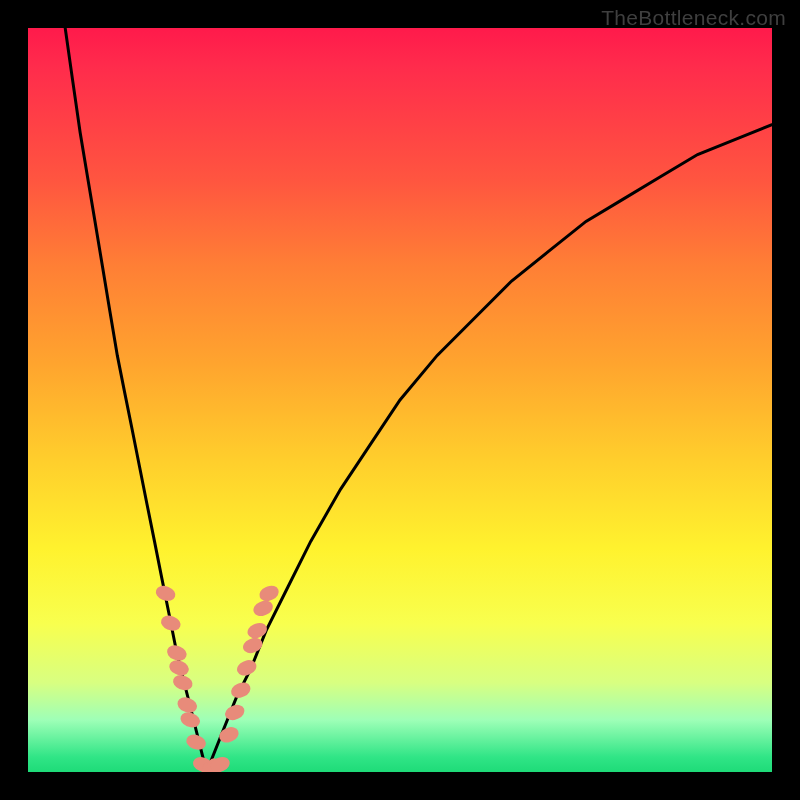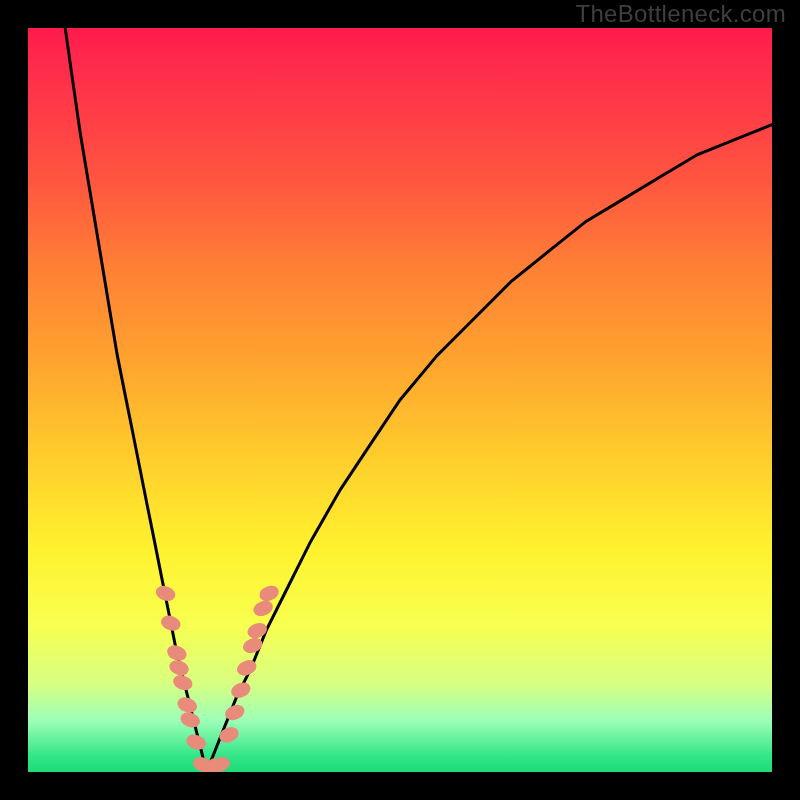--- a/index.html
+++ b/index.html
@@ -51,24 +51,24 @@
   }
   .curves {
     position: absolute;
     left: 0;
     top: 0;
     width: 744px;
     height: 744px;
   }
   .watermark {
     position: absolute;
-    top: 0;
+    top: 6px;
     right: 14px;
     color: #3f3f3f;
-    font-size: 24px;
+    font-size: 21px;
     font-weight: 500;
     letter-spacing: 0.3px;
   }
 </style>
 </head>
 <body>
 
 <div class="frame">
 
   <div class="plot-area">

